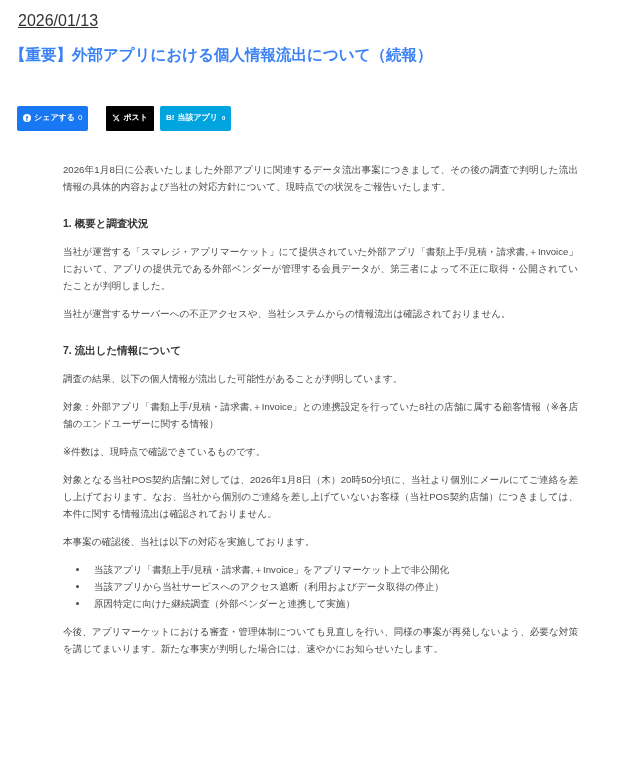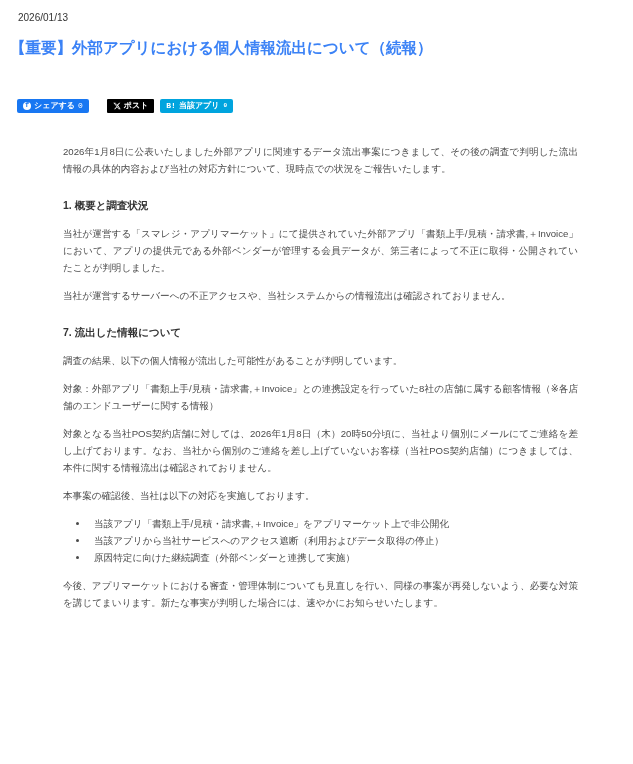--- a/index.html
+++ b/index.html
@@ -8,49 +8,50 @@
     height: 764px;
     background: #ffffff;
     font-family: "Liberation Sans", "DejaVu Sans", sans-serif;
     -webkit-font-smoothing: antialiased;
     overflow: hidden;
   }
   .page { position: relative; width: 633px; height: 764px; background: #fff; }
 
   .post-date {
     margin: 12px 0 0 18px;
-    font-size: 10px;
+    font-size: 16px;
     color: #333;
+    text-decoration: underline;
   }
   .post-title {
     margin: 15px 55px 0 10px;
     font-size: 15.5px;
     line-height: 1.35;
     color: #3b82f6;
     font-weight: bold;
   }
 
   .share-row {
     margin: 40px 0 0 17px;
     display: flex;
     align-items: center;
     gap: 6px;
   }
   .share-btn {
     display: inline-flex;
     align-items: center;
     gap: 3px;
-    height: 14px;
+    height: 25px;
     padding: 0 6px;
     border: none;
     border-radius: 2px;
     color: #fff;
     font-size: 8px;
     font-weight: bold;
-    font-family: Liberation Mono, monospace;
+    font-family: Liberation Sans, sans-serif;
     line-height: 1;
     cursor: pointer;
     white-space: nowrap;
   }
   .share-btn.fb { background: #1877f2; }
   .share-btn.x  { background: #000000; border-radius: 1px; margin-left: 12px; }
   .share-btn.hatena { background: #00a4de; }
   .fb-icon {
     display: inline-flex; align-items: center; justify-content: center;
     width: 8px; height: 8px; border-radius: 50%;
@@ -118,20 +119,21 @@
   <div class="article">
     <p>2026年1月8日に公表いたしました外部アプリに関連するデータ流出事案につきまして、その後の調査で判明した流出情報の具体的内容および当社の対応方針について、現時点での状況をご報告いたします。</p>
 
     <h2>1. 概要と調査状況</h2>
     <p>当社が運営する「スマレジ・アプリマーケット」にて提供されていた外部アプリ「書類上手/見積・請求書,＋Invoice」において、アプリの提供元である外部ベンダーが管理する会員データが、第三者によって不正に取得・公開されていたことが判明しました。</p>
     <p>当社が運営するサーバーへの不正アクセスや、当社システムからの情報流出は確認されておりません。</p>
 
     <h2>7. 流出した情報について</h2>
     <p>調査の結果、以下の個人情報が流出した可能性があることが判明しています。</p>
     <p>対象：外部アプリ「書類上手/見積・請求書,＋Invoice」との連携設定を行っていた8社の店舗に属する顧客情報（※各店舗のエンドユーザーに関する情報）</p>
+    <p>※件数は、現時点で確認できているものです。</p>
     <p>対象となる当社POS契約店舗に対しては、2026年1月8日（木）20時50分頃に、当社より個別にメールにてご連絡を差し上げております。なお、当社から個別のご連絡を差し上げていないお客様（当社POS契約店舗）につきましては、本件に関する情報流出は確認されておりません。</p>
 
     <p>本事案の確認後、当社は以下の対応を実施しております。</p>
     <ul>
       <li>当該アプリ「書類上手/見積・請求書,＋Invoice」をアプリマーケット上で非公開化</li>
       <li>当該アプリから当社サービスへのアクセス遮断（利用およびデータ取得の停止）</li>
       <li>原因特定に向けた継続調査（外部ベンダーと連携して実施）</li>
     </ul>
     <p>今後、アプリマーケットにおける審査・管理体制についても見直しを行い、同様の事案が再発しないよう、必要な対策を講じてまいります。新たな事実が判明した場合には、速やかにお知らせいたします。</p>
 

